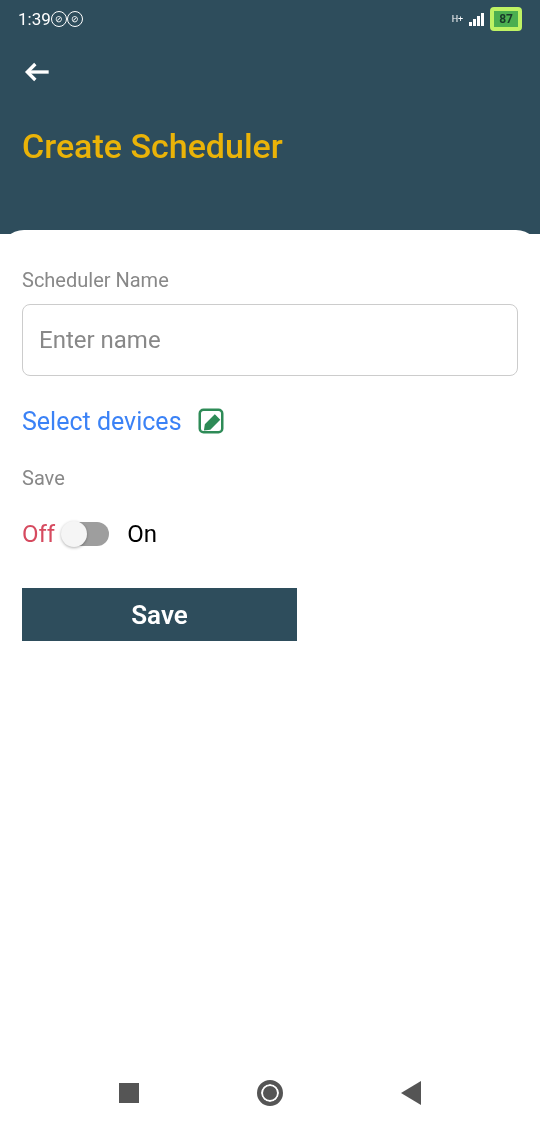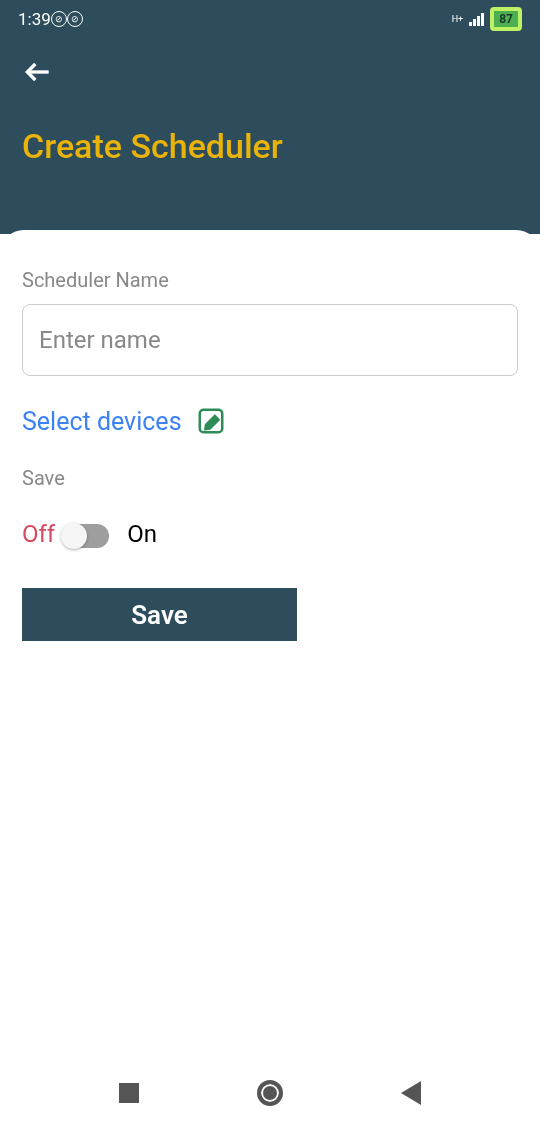--- a/index.html
+++ b/index.html
@@ -118,21 +118,21 @@
       color: #3b82f6;
       font-size: 25px;
     }
     .edit-icon {
       width: 30px;
       height: 30px;
       cursor: pointer;
     }
     .toggle-row {
       display: flex;
-      align-items: flex-end;
+      align-items: center;
       gap: 8px;
       margin-top: 12px;
       margin-bottom: 40px;
     }
     .off-label {
       color: #d64a5f;
       font-size: 24px;
     }
     .on-label {
       color: #000000;

